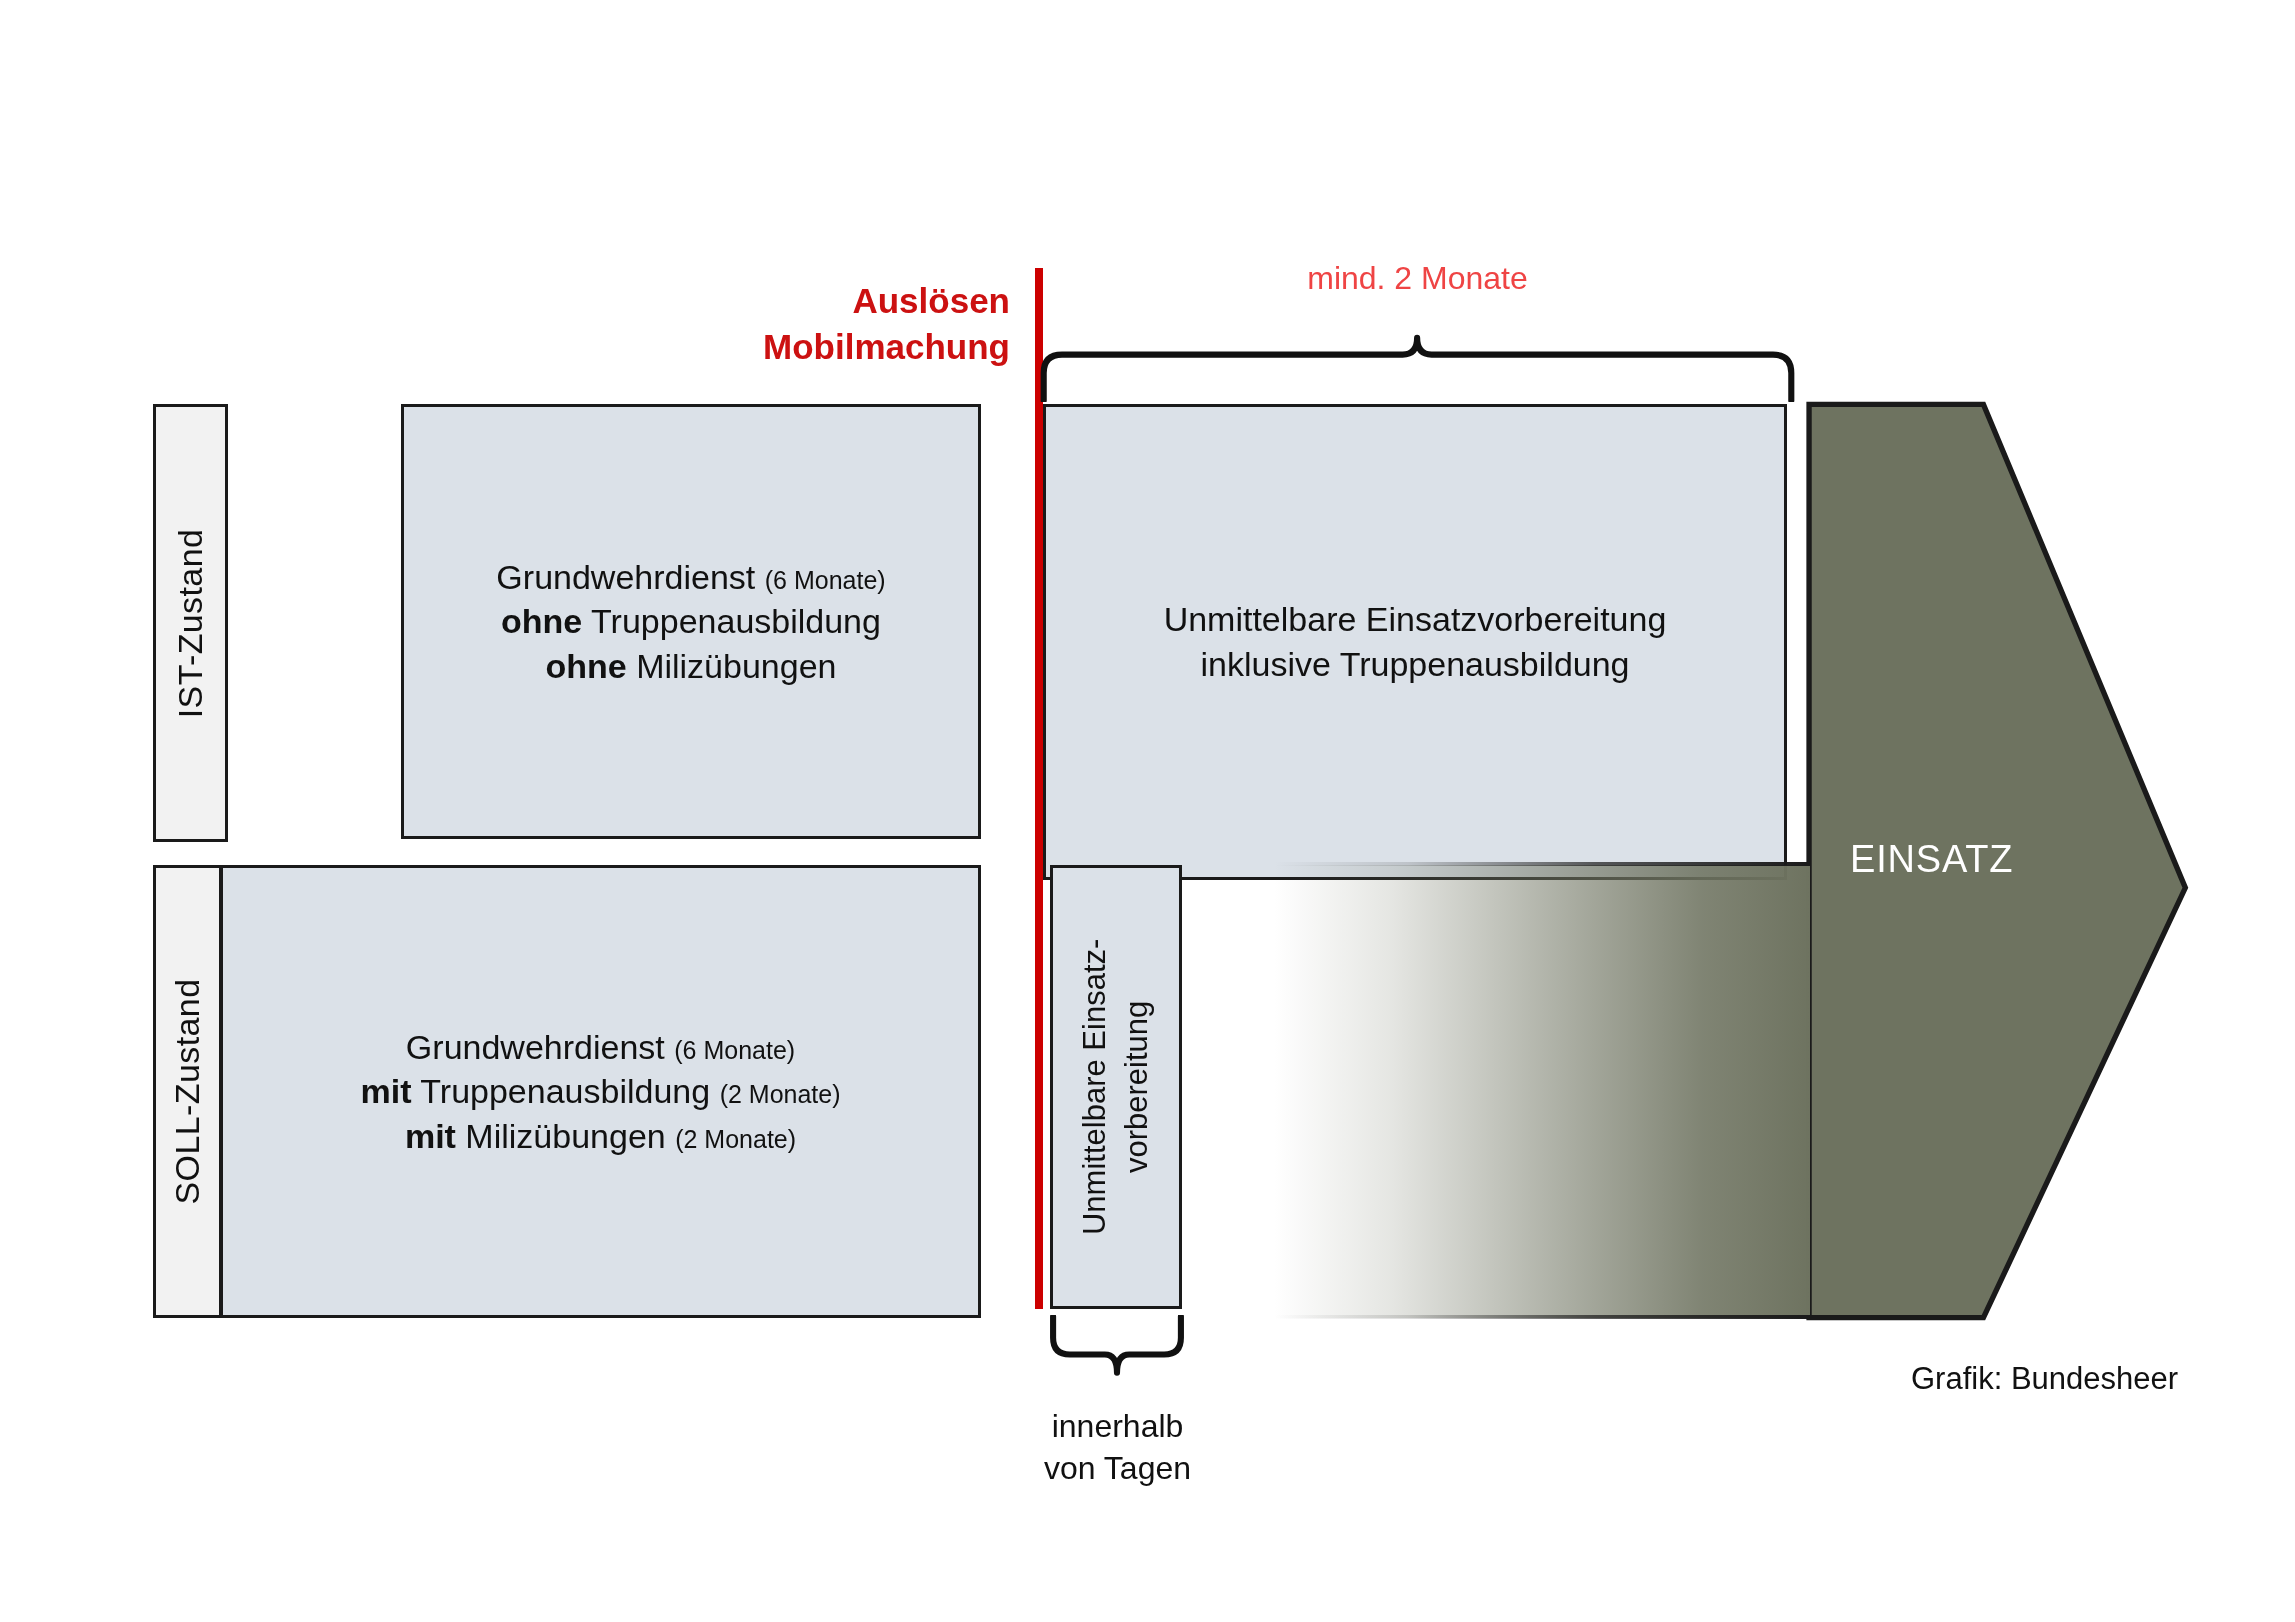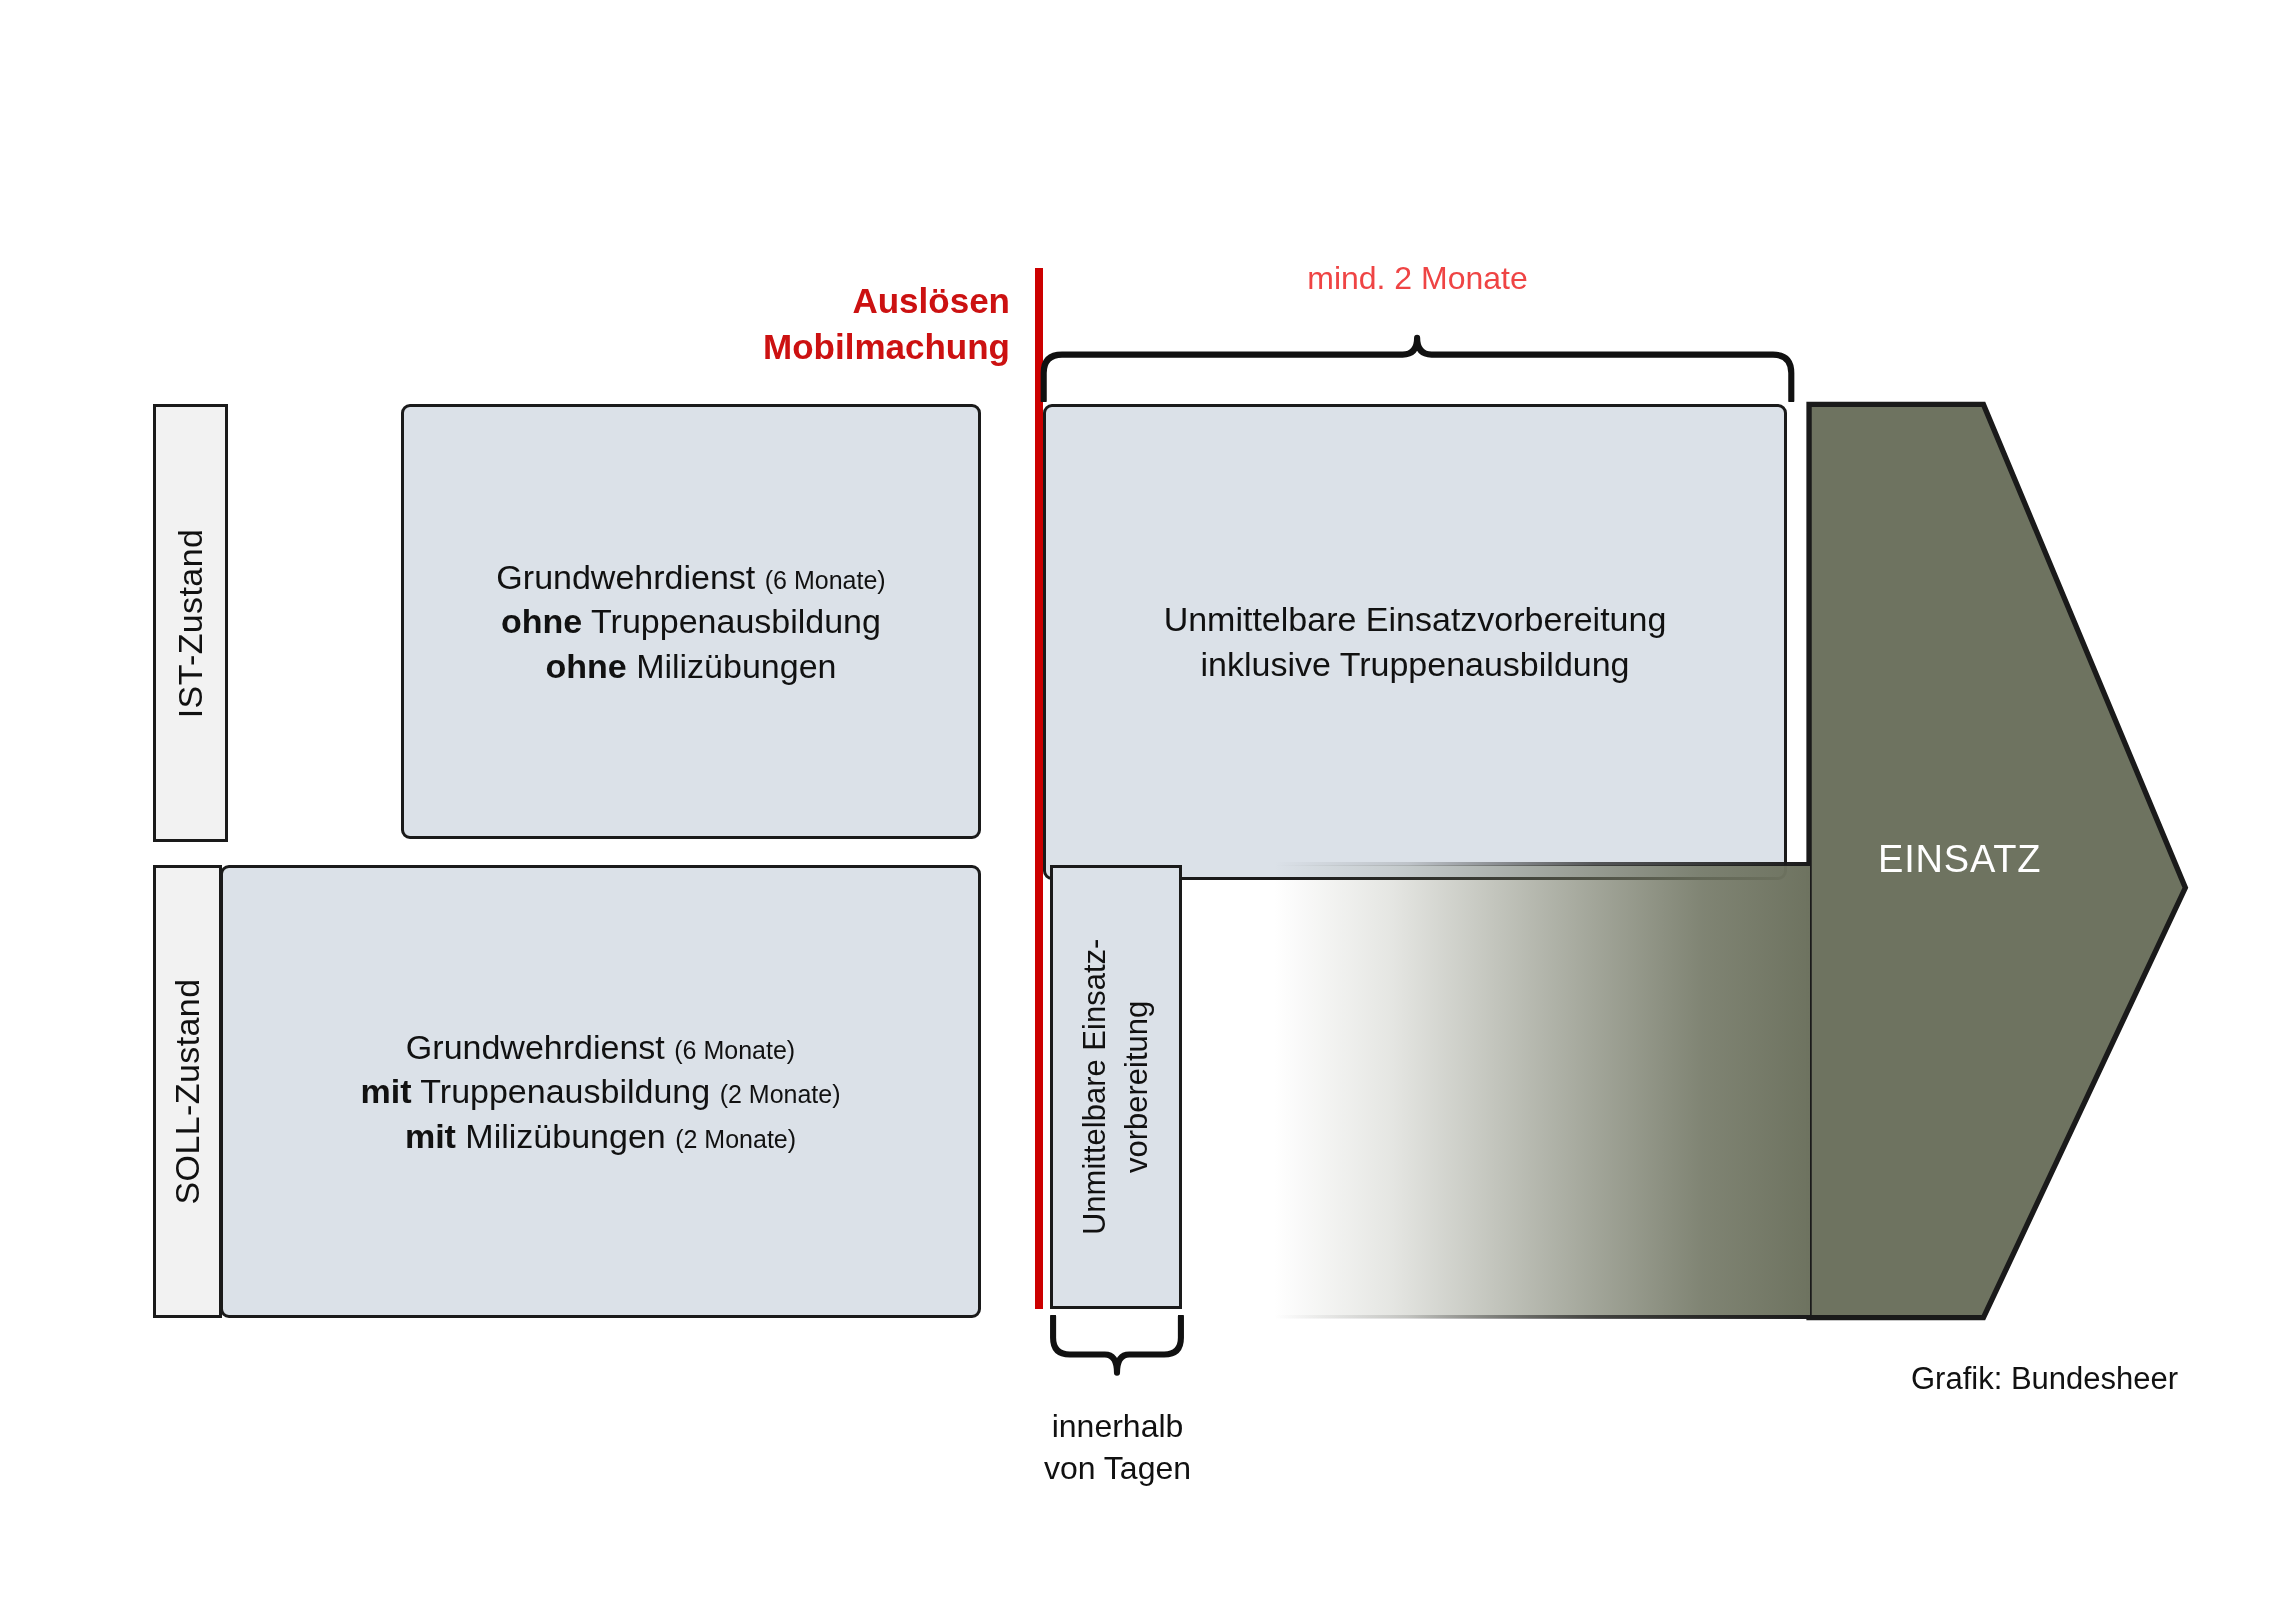--- a/index.html
+++ b/index.html
@@ -33,21 +33,20 @@
   
   .blue-box{
     position:absolute;
     background:#dbe1e8;
     border:3.1px solid #1a1a1a;
     box-sizing:border-box;
   }
   .blue-box.inner-pad{
     display:flex;align-items:center;justify-content:center;
     text-align:center;
-    border-radius:9px;
   }
 
   .body-text{
     font-size:34px;
     color:#111;
     line-height:1.30;
   }
   .body-text .sm{font-size:25px;}
   .body-text b{font-weight:bold;}
 
@@ -177,21 +176,21 @@
               background:linear-gradient(to right, rgba(110,115,96,0) 0%, rgba(110,115,96,0.18) 22%, rgba(110,115,96,0.55) 52%, rgba(110,115,96,0.88) 80%, rgba(110,115,96,1) 100%);">
   </div>
 
   <div class="abs" style="left:1274px;top:862px;width:536px;height:3.8px;
               background:linear-gradient(to right, rgba(26,26,26,0) 0%, rgba(26,26,26,0.15) 25%, rgba(26,26,26,0.7) 60%, rgba(26,26,26,1) 100%);">
   </div>
   <div class="abs" style="left:1274px;top:1315px;width:536px;height:3.8px;
               background:linear-gradient(to right, rgba(26,26,26,0) 0%, rgba(26,26,26,0.15) 25%, rgba(26,26,26,0.7) 60%, rgba(26,26,26,1) 100%);">
   </div>
 
-  <span class="arrow-label" style="left:1850px;top:838px;margin-left:28px;">EINSATZ</span>
+  <span class="arrow-label" style="left:1850px;top:838px;">EINSATZ</span>
 
   <div class="blue-box" style="left:1050px;top:865px;width:132px;height:444px;">
     <div class="vert-narrow">
       <div class="vwrap">
         <div>Unmittelbare Einsatz-</div>
         <div>vorbereitung</div>
       </div>
     </div>
   </div>
 

